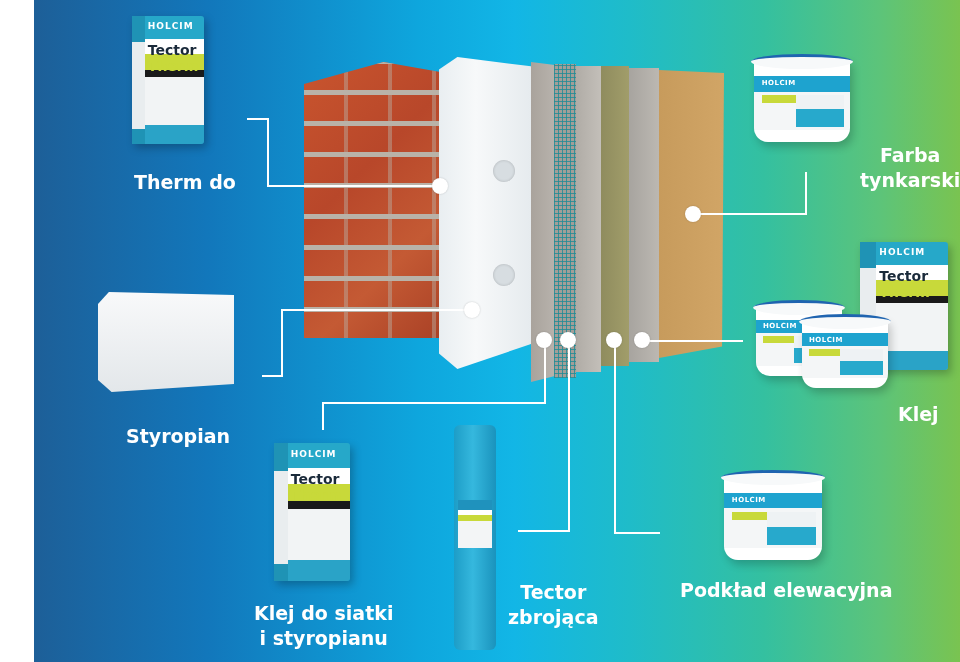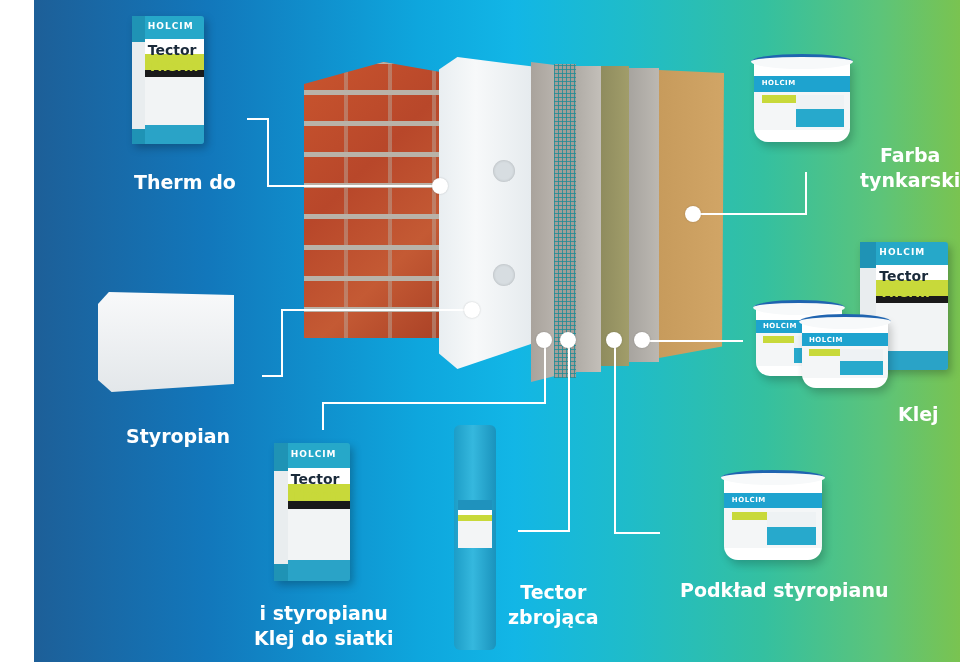--- a/index.html
+++ b/index.html
@@ -120,38 +120,38 @@
 
   <div class="eps-block"></div>
   <div class="label" style="left:92px;top:424px;">Styropian</div>
 
   <div class="bag" style="left:240px;top:443px;width:76px;height:138px;">
     <div class="side"></div>
     <div class="brand">HOLCIM</div>
     <div class="name"><span>Tector</span> <em>Therm</em></div>
   </div>
   <div class="label" style="left:220px;top:601px;">
+    <div>Klej do siatki</div>
     <div>i styropianu</div>
-    <div>Klej do siatki</div>
   </div>
 
   <div class="roll">
     <div class="lbl"></div>
   </div>
   <div class="label" style="left:474px;top:580px;">
     <div>Tector</div>
     <div>zbrojąca</div>
   </div>
 
   <div class="bucket" style="left:690px;top:474px;width:98px;height:86px;">
     <div class="brand">HOLCIM</div>
     <div class="tag"></div>
     <div class="pic"></div>
   </div>
-  <div class="label" style="left:646px;top:578px;">Podkład styropianu</div>
+  <div class="label" style="left:646px;top:578px;">Podkład elewacyjna</div>
 
   <div class="bag" style="left:826px;top:242px;width:88px;height:128px;">
     <div class="side"></div>
     <div class="brand">HOLCIM</div>
     <div class="name"><span>Tector</span> <em>Therm</em></div>
   </div>
   <div class="bucket" style="left:722px;top:304px;width:86px;height:72px;">
     <div class="brand">HOLCIM</div>
     <div class="tag"></div>
     <div class="pic"></div>

